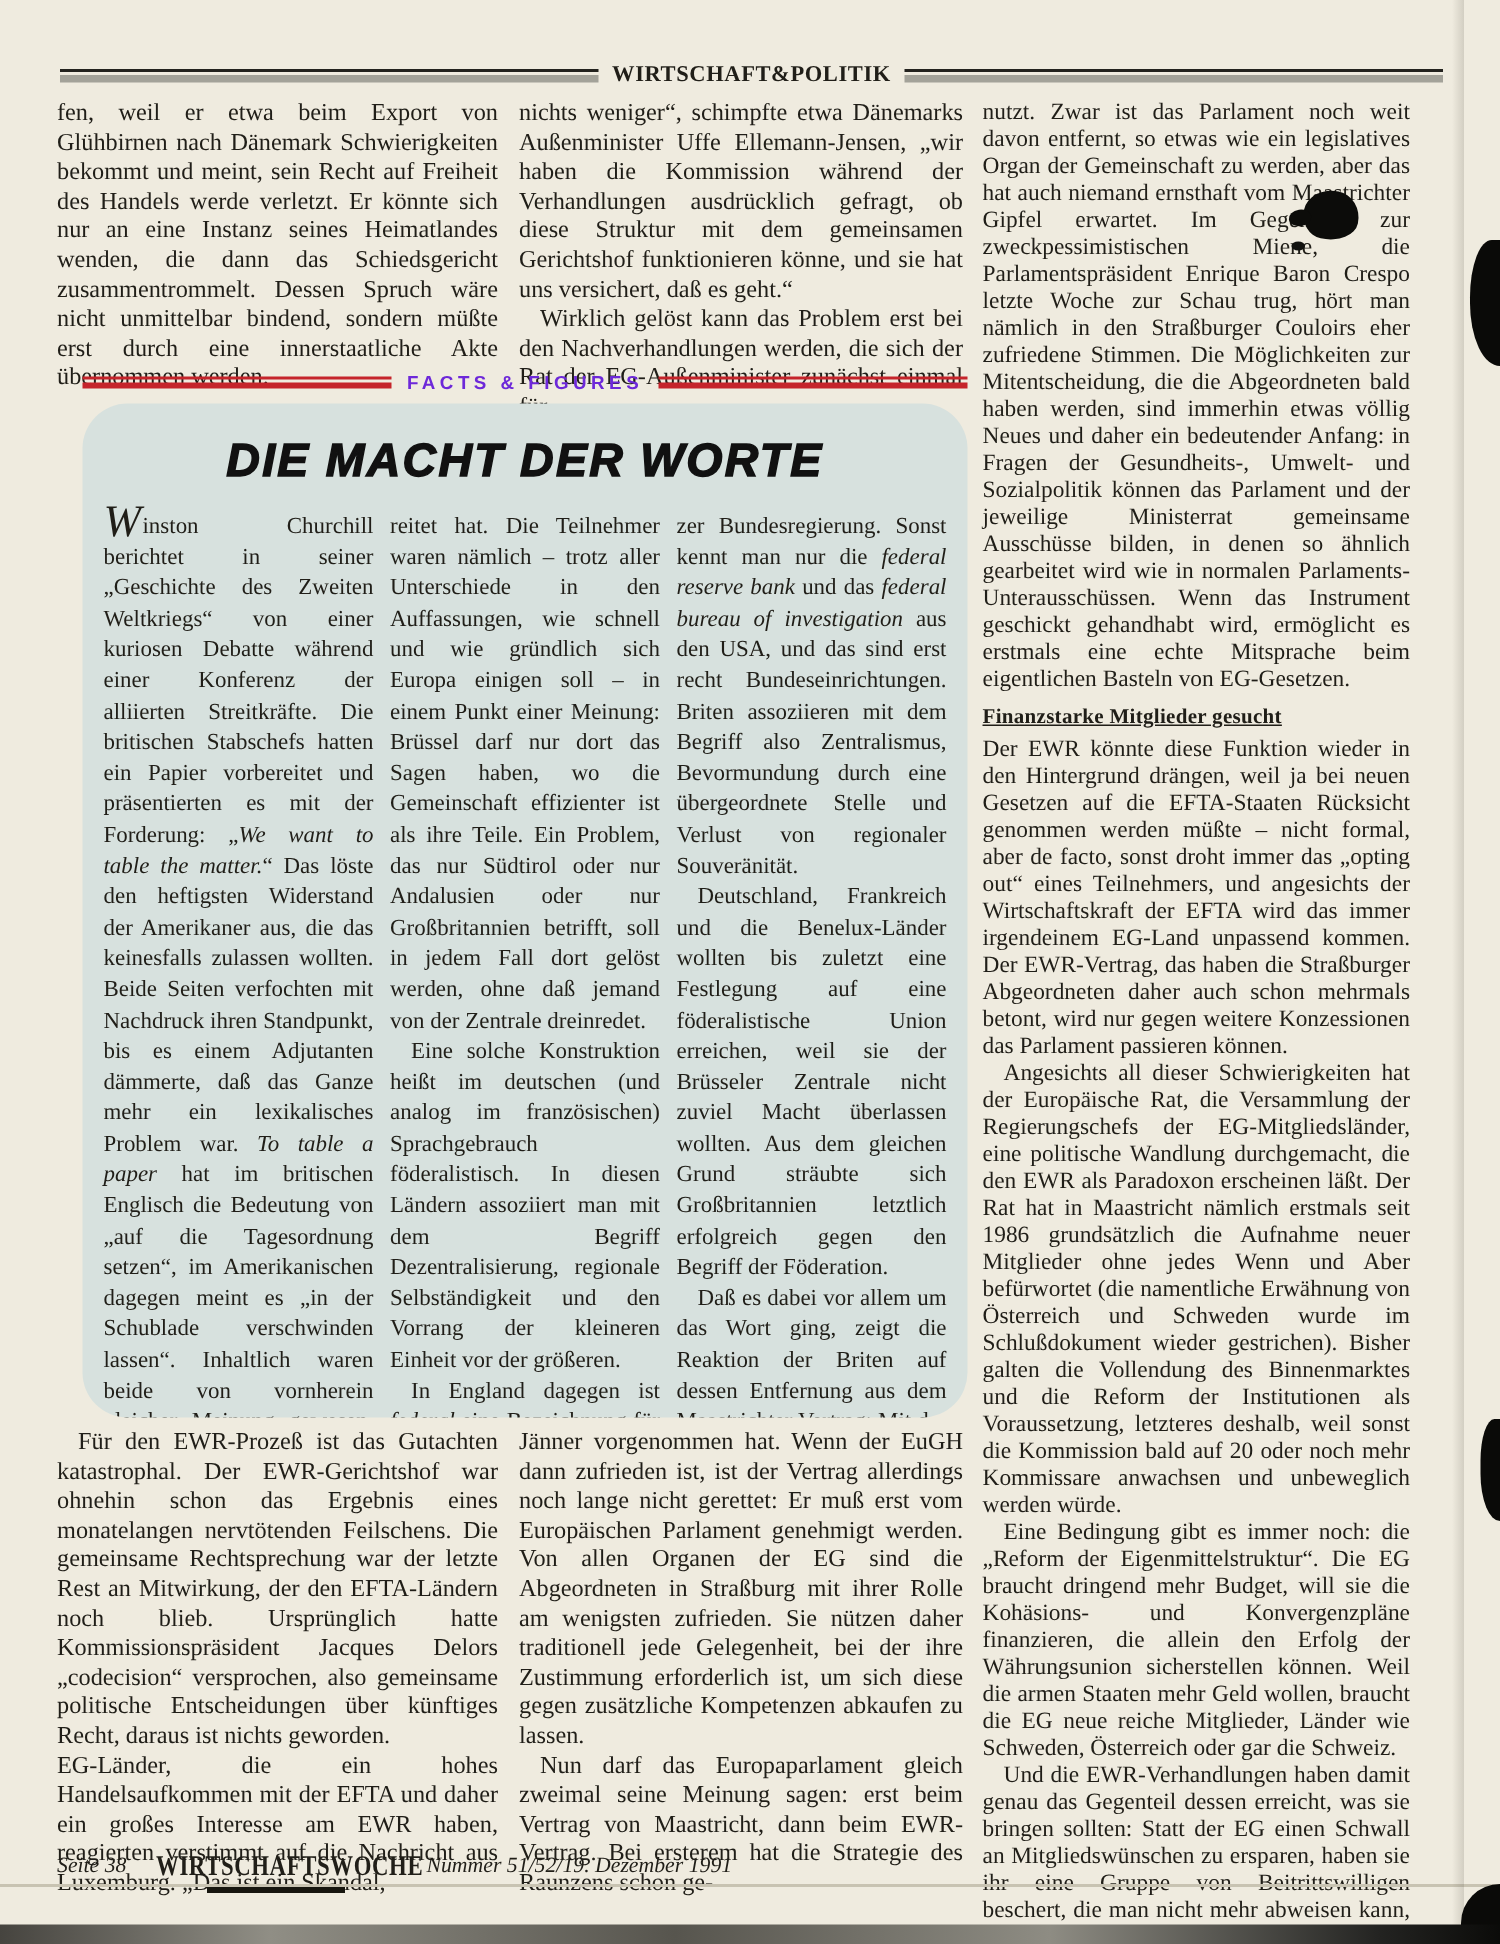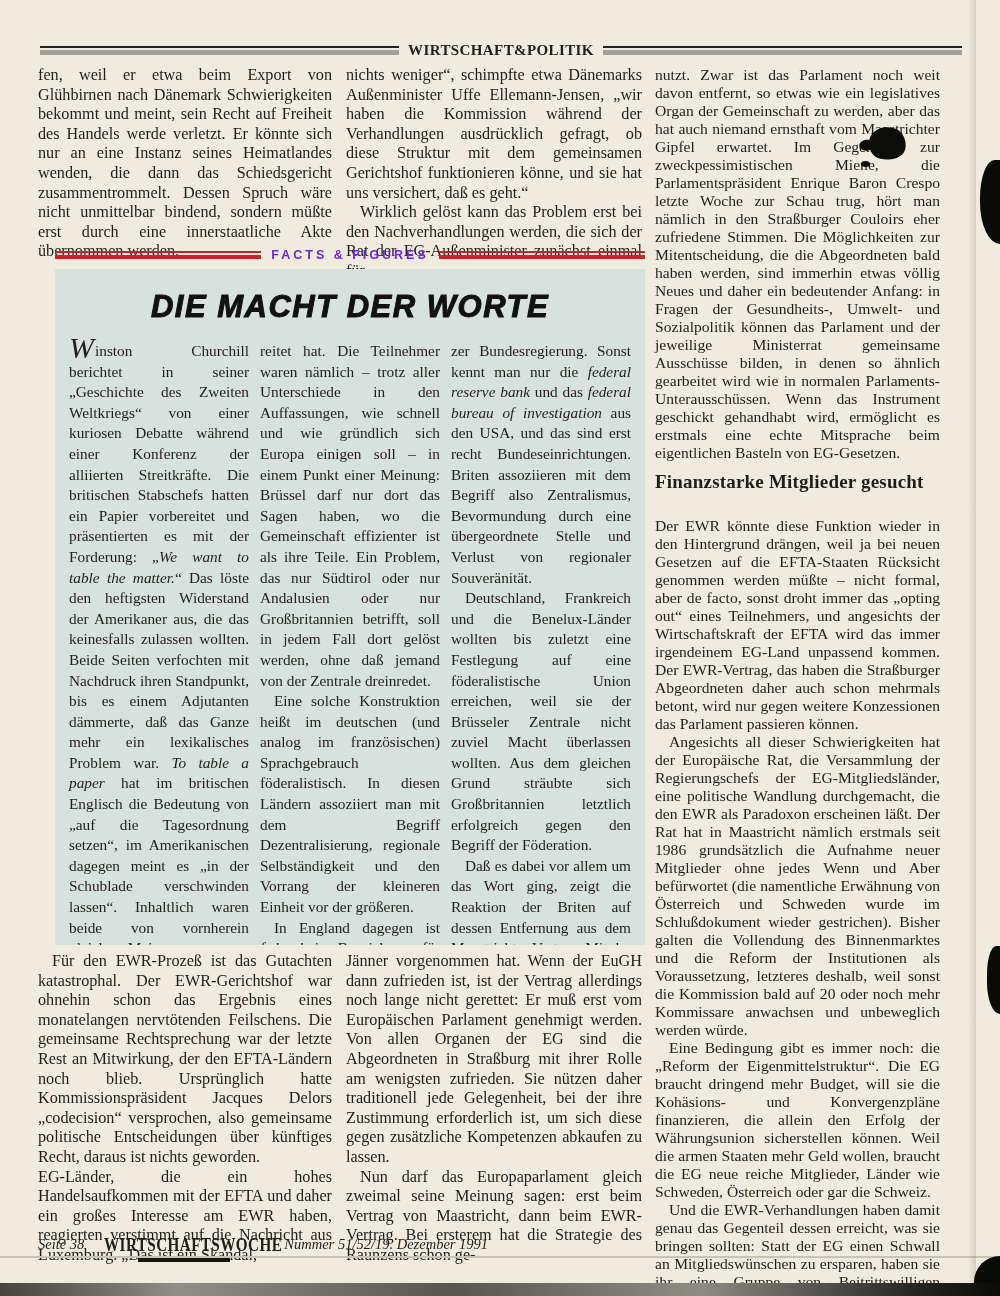--- a/index.html
+++ b/index.html
@@ -18,30 +18,30 @@
   .col-left{left:38px;top:66px;width:294px;}
   .col-mid{left:346px;top:66px;width:296px;}
   .col-right{left:655px;top:66px;width:285px;}
   .bottom-left{left:38px;top:952px;width:294px;}
   .bottom-mid{left:346px;top:952px;width:296px;}
 
   .para{margin:0;text-align:justify;font-size:16.2px;line-height:19.6px;}
   .para.indent{text-indent:14px;}
   .col-right .para{font-size:15.6px;line-height:18px;}
   .it{font-style:italic;}
-  .subhead{margin:9px 0 24px;font-size:19px;font-weight:bold;letter-spacing:0.2px;}
+  .subhead{margin:9px 0 4px;font-size:14px;font-weight:bold;letter-spacing:0.2px;text-decoration:underline;}
 
   
   .factbox{position:absolute;left:55px;top:248px;width:590px;}
   .fb-kicker-row{display:flex;align-items:center;margin-bottom:7px;}
   .fb-rule{flex:1;}
   .fb-rule .r1{height:2px;background:#c5242b;margin-bottom:2px;}
   .fb-rule .r2{height:4px;background:#c5242b;}
   .fb-kicker-text{padding:0 10px;font-family:"Liberation Sans","DejaVu Sans",sans-serif;font-weight:bold;font-size:12.5px;letter-spacing:3px;white-space:nowrap;color:#6d28d9;}
-  .fb-panel{background:#d7e1de;height:676px;padding:14px 14px 0;box-sizing:border-box;overflow:hidden;}
+  .fb-panel{background:#d7e1de;height:676px;padding:14px 14px 0;box-sizing:border-box;overflow:hidden;border-radius:30px;}
   .fb-title{margin:6px 0 16px;text-align:center;font-family:"Liberation Sans","DejaVu Sans",sans-serif;font-weight:bold;font-style:italic;font-size:31px;letter-spacing:1.5px;color:#111;-webkit-text-stroke:1px #111;}
   .fb-cols{display:flex;gap:11px;}
   .fb-col{flex:1;min-width:0;}
   .fb-col .para{font-size:15.3px;line-height:20.6px;}
   .cap{font-size:30px;font-style:italic;line-height:0;position:relative;top:2px;margin-right:1px;}
 
   
   .footer{position:absolute;left:0;right:0;top:1234px;}
   .footer-inner{display:flex;justify-content:flex-start;align-items:flex-start;padding:0 38px;}
   .footer-side{font-style:italic;font-size:14.5px;padding-top:2px;}

